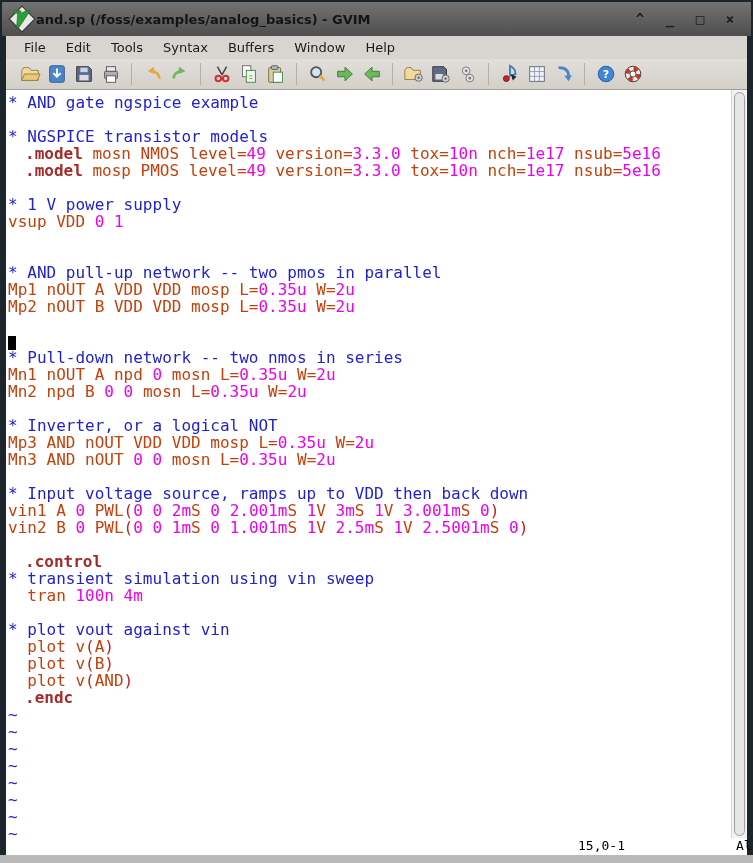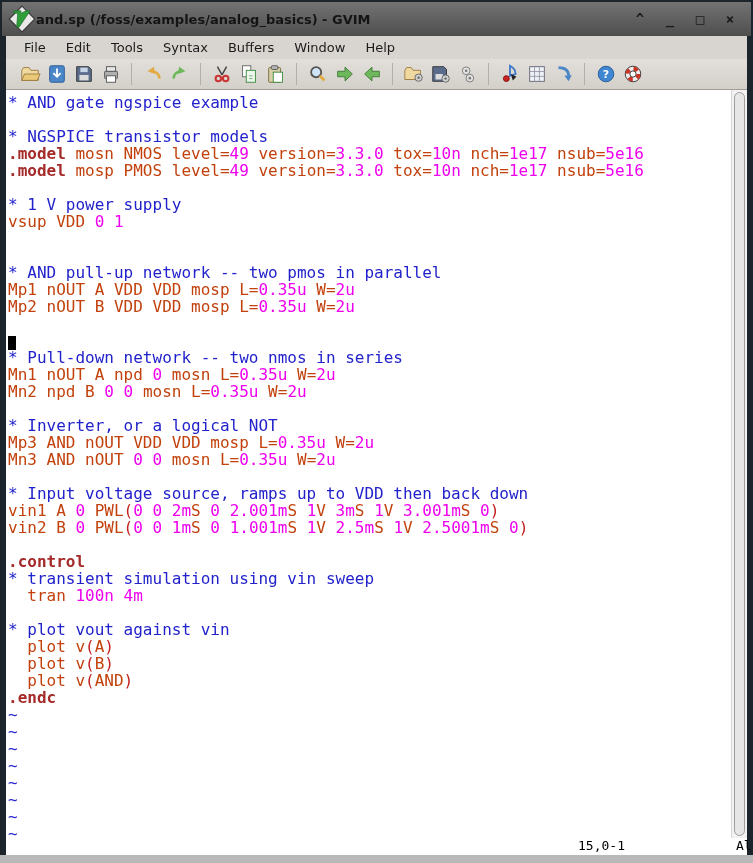--- a/index.html
+++ b/index.html
@@ -25,21 +25,21 @@
   .tb-btn{width:27px;height:27px;display:flex;align-items:center;justify-content:center;}
   .tb-sep{width:1px;height:22px;background:#b2aea8;margin:0 7px;}
   
   .editor{position:absolute;top:90px;left:6px;right:6px;bottom:8px;background:#fff;}
   .code{position:absolute;top:0;left:0;right:16px;bottom:17px;overflow:hidden;
         padding:4px 0 0 2px;font-family:"DejaVu Sans Mono",monospace;font-size:16px;
         line-height:17px;white-space:pre;color:#000;}
   .code-line{height:17px;}
   .s-t{color:#c2410c;}
   .s-c{color:var(--comment,#2222cc);}
-  .s-k{color:var(--statement,#a52a2a);font-weight:bold;}
+  .s-k{color:var(--statement,#a52a2a);font-weight:bold;margin-left:17px;}
   .s-n{color:var(--number,#ee00ee);}
   .s-p{color:var(--paren,#c22121);}
   .tilde{color:var(--comment,#2222cc);}
   .cursor{display:inline-block;width:8px;height:14px;background:#000;vertical-align:text-bottom;}
   
   .statusrow{position:absolute;left:0;right:0;bottom:0;height:17px;background:#fff;
              font-family:"DejaVu Sans Mono",monospace;font-size:13px;color:#000;margin-top:16px;}
   .ruler{position:absolute;left:572px;top:0;}
   .scrollpos{position:absolute;left:730px;top:0;}
   

